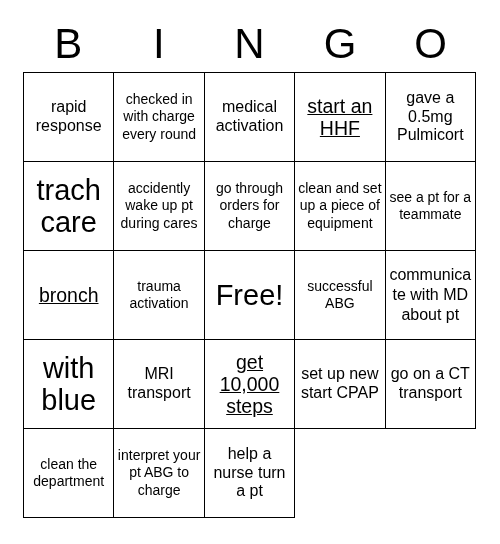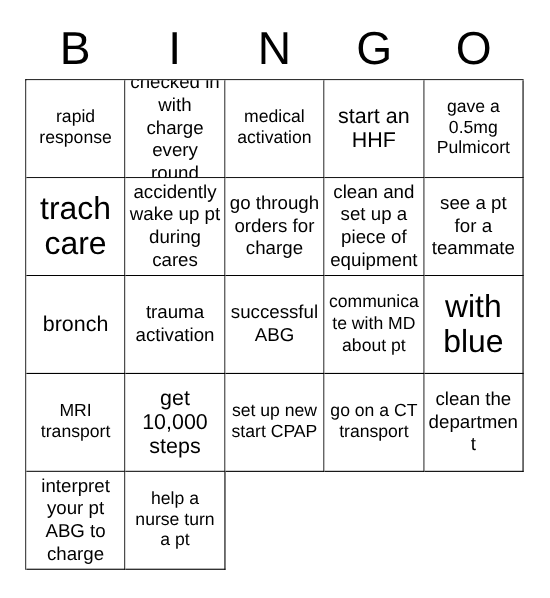--- a/index.html
+++ b/index.html
@@ -69,23 +69,23 @@
   .cell-text {
     display: block;
     width: 100%;
     text-align: center;
     line-height: 1.12;
     word-wrap: break-word;
     color: #000000;
   }
   
   .sz-xs .cell-text { font-size: 16px; line-height: 1.25; }
-  .sz-sm .cell-text { font-size: 17px; line-height: 1.22; }
+  .sz-sm .cell-text { font-size: 14px; line-height: 1.22; }
   .sz-md .cell-text { font-size: 16px; line-height: 1.18; }
-  .sz-lg .cell-text { font-size: 19.5px; line-height: 1.14; }
+  .sz-lg .cell-text { font-size: 19.5px; line-height: 1.14; text-decoration: underline; }
   .sz-xl .cell-text { font-size: 29px; line-height: 1.12; }
 </style>
 </head>
 <body>
 
 <div class="card">
 
   <div class="bingo-header">
     <div class="header-letter">B</div>
     <div class="header-letter">I</div>
@@ -124,20 +124,23 @@
       </div>
       <div class="cell sz-sm">
         <span class="cell-text">see a pt for a teammate</span>
       </div>
       <div class="cell sz-lg">
         <span class="cell-text">bronch</span>
       </div>
       <div class="cell sz-sm">
         <span class="cell-text">trauma activation</span>
       </div>
+      <div class="cell sz-xl">
+        <span class="cell-text">Free!</span>
+      </div>
       <div class="cell sz-sm">
         <span class="cell-text">successful ABG</span>
       </div>
       <div class="cell sz-xs">
         <span class="cell-text">communicate with MD about pt</span>
       </div>
       <div class="cell sz-xl">
         <span class="cell-text">with blue</span>
       </div>
       <div class="cell sz-md">

